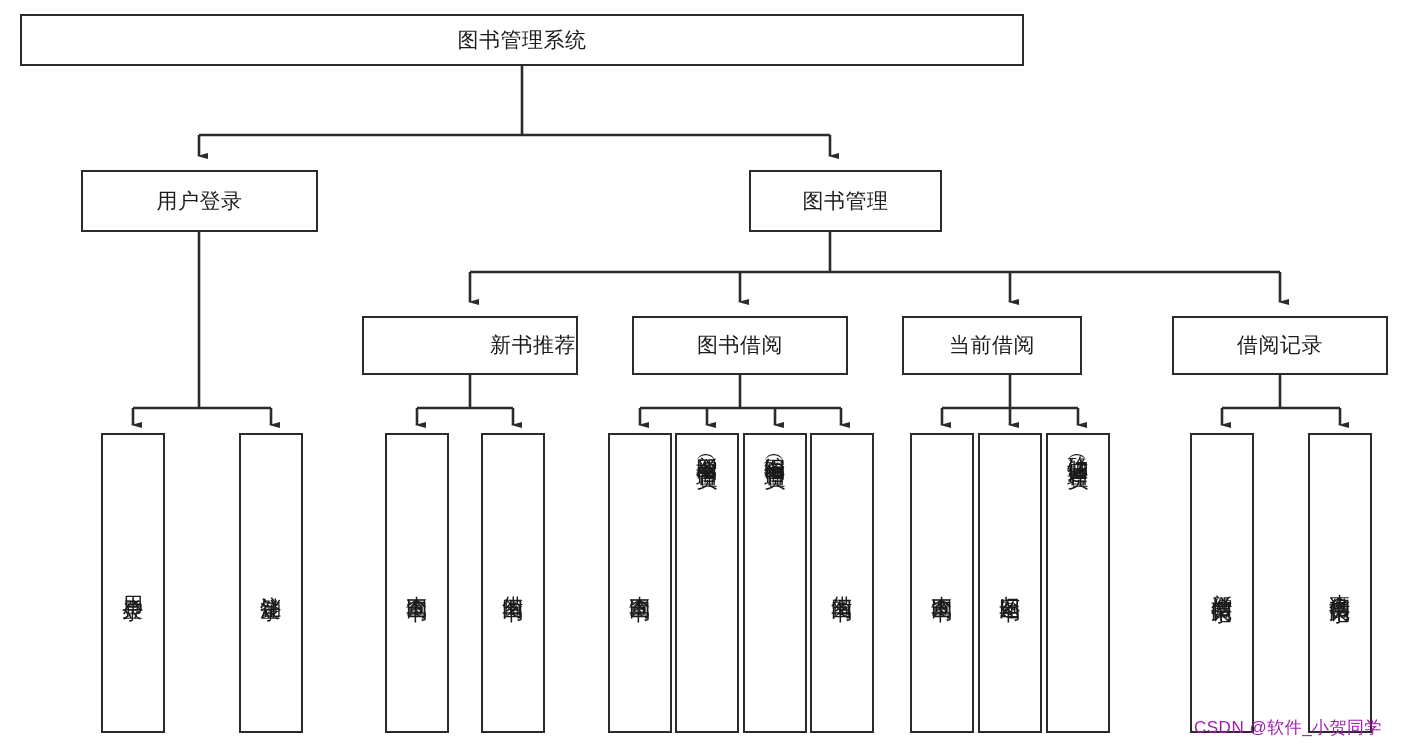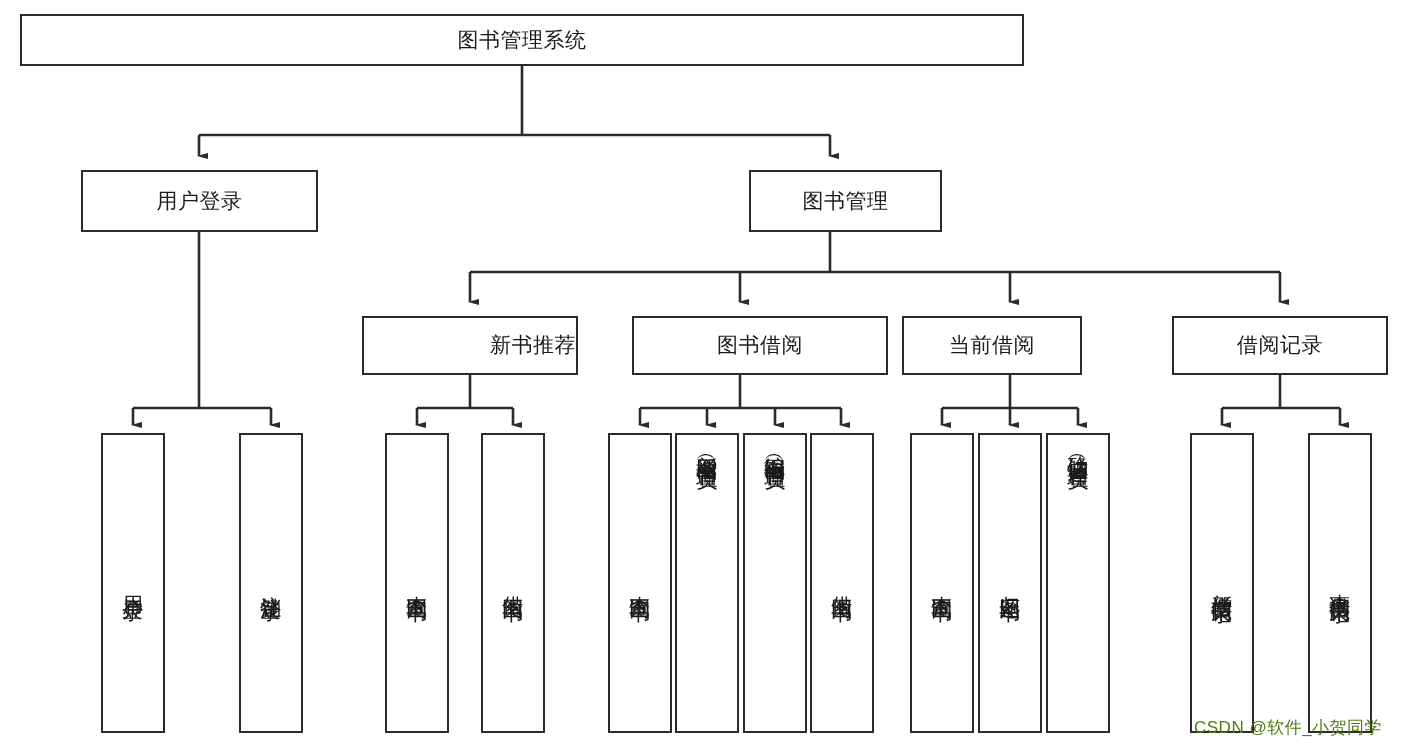--- a/index.html
+++ b/index.html
@@ -56,21 +56,21 @@
     letter-spacing: 2px;
     white-space: nowrap;
   }
   .node.vertical.centered {
     align-items: center;
     padding-top: 0;
   }
   .watermark {
     position: absolute;
     font-size: 17px;
-    color: #4d7c0f;
+    color: #a21caf;
     letter-spacing: 0.5px;
     white-space: nowrap;
     user-select: none;
   }
 </style>
 </head>
 <body>
 
 <div id="diagram-root">
 
@@ -131,21 +131,21 @@
   <div class="node" style="left:81px; top:170px; width:237px; height:62px;">
     <span class="node-label">用户登录</span>
   </div>
   <div class="node" style="left:749px; top:170px; width:193px; height:62px;">
     <span class="node-label">图书管理</span>
   </div>
 
   <div class="node" style="left:362px; top:316px; width:216px; height:59px;justify-content:flex-end;">
     <span class="node-label">新书推荐</span>
   </div>
-  <div class="node" style="left:632px; top:316px; width:256px; height:59px;">
+  <div class="node" style="left:632px; top:316px; width:216px; height:59px;">
     <span class="node-label">图书借阅</span>
   </div>
   <div class="node" style="left:902px; top:316px; width:180px; height:59px;">
     <span class="node-label">当前借阅</span>
   </div>
   <div class="node" style="left:1172px; top:316px; width:216px; height:59px;">
     <span class="node-label">借阅记录</span>
   </div>
 
   <div class="node vertical centered" style="left:101px; top:433px; width:64px; height:300px;">

